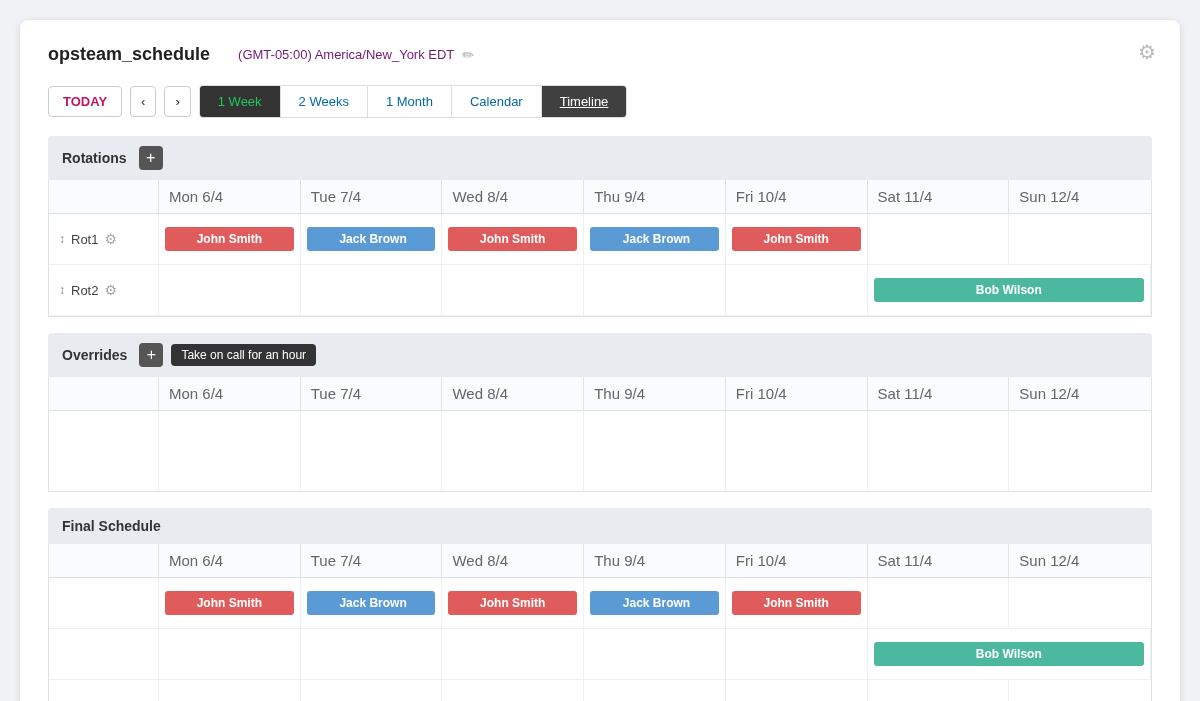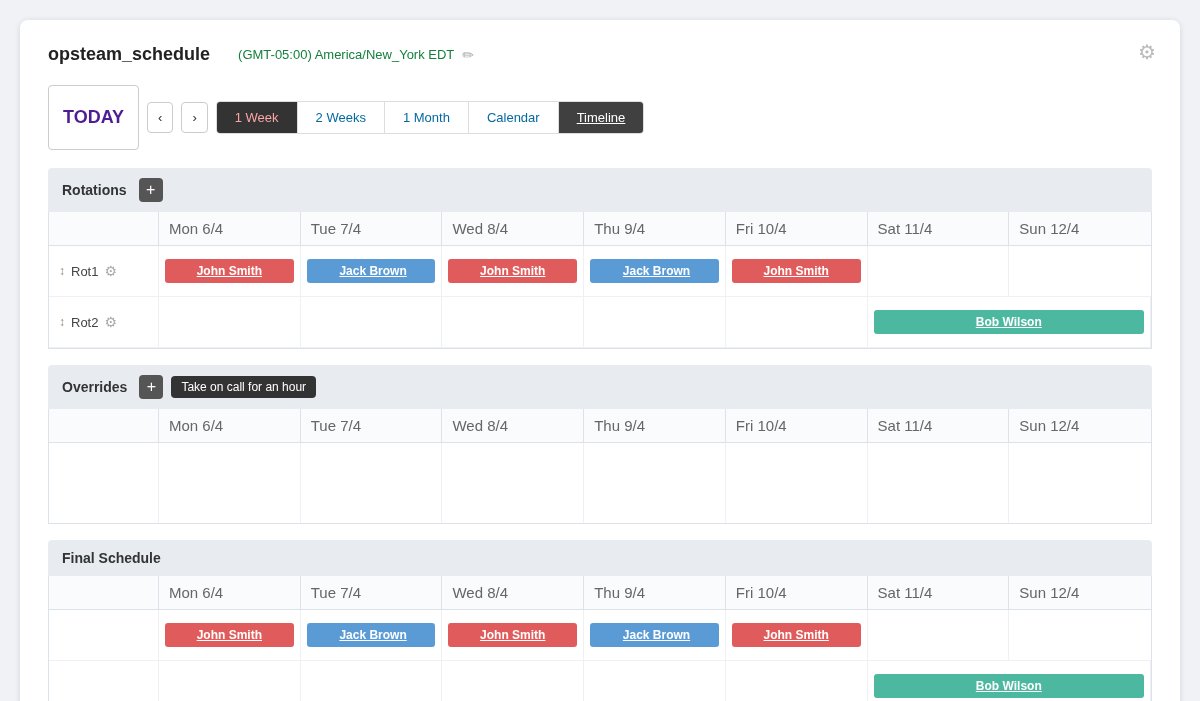--- a/index.html
+++ b/index.html
@@ -27,21 +27,21 @@
       margin-bottom: 20px;
     }
     .schedule-name {
       font-size: 18px;
       font-weight: 700;
       color: #222;
       margin-right: 28px;
     }
     .timezone {
       font-size: 13px;
-      color: #15803d;
+      color: #701a75;
       margin-right: 8px;
     }
     .edit-icon {
       color: #aaa;
       cursor: pointer;
       font-size: 14px;
     }
     .gear-icon-top {
       position: absolute;
       top: 20px;
@@ -53,24 +53,24 @@
     .toolbar {
       display: flex;
       align-items: center;
       margin-bottom: 18px;
       gap: 8px;
     }
     .today-btn {
       background: #fff;
       border: 1px solid #ccc;
       border-radius: 4px;
-      padding: 21px 14px;
-      font-size: 18px;
+      padding: 7px 14px;
+      font-size: 13px;
       font-weight: 600;
-      color: #4c1d95;
+      color: #be185d;
       cursor: pointer;
     }
     .nav-btn {
       background: #fff;
       border: 1px solid #ccc;
       border-radius: 4px;
       padding: 7px 10px;
       font-size: 13px;
       color: #333;
       cursor: pointer;
@@ -94,21 +94,21 @@
       font-weight: 500;
       border: none;
       background: #fff;
       color: #0369a1;
       cursor: pointer;
       border-right: 1px solid #ddd;
     }
     .view-btn:last-child { border-right: none; }
     .view-btn.active-week {
       background: #333;
-      color: #fca5a5;
+      color: #22c55e;
     }
     .view-btn.active-timeline {
       background: #404040;
       color: #fff;
       text-decoration: underline;
     }
     
     .section {
       margin-bottom: 0;
     }
@@ -200,21 +200,20 @@
       font-size: 12px;
     }
     .event-chip {
       width: 100%;
       border-radius: 3px;
       padding: 5px 8px;
       font-size: 12px;
       font-weight: 600;
       color: #fff;
       text-align: center;
-      text-decoration: underline;
     }
     .chip-red { background: #e05c5c; }
     .chip-blue { background: #5b9bd5; padding-left: 12px; }
     .chip-teal { background: #4cb8a0; }
     .overrides-row {
       min-height: 80px;
     }
     
     .section-gap { margin-top: 16px; }
   </style>

